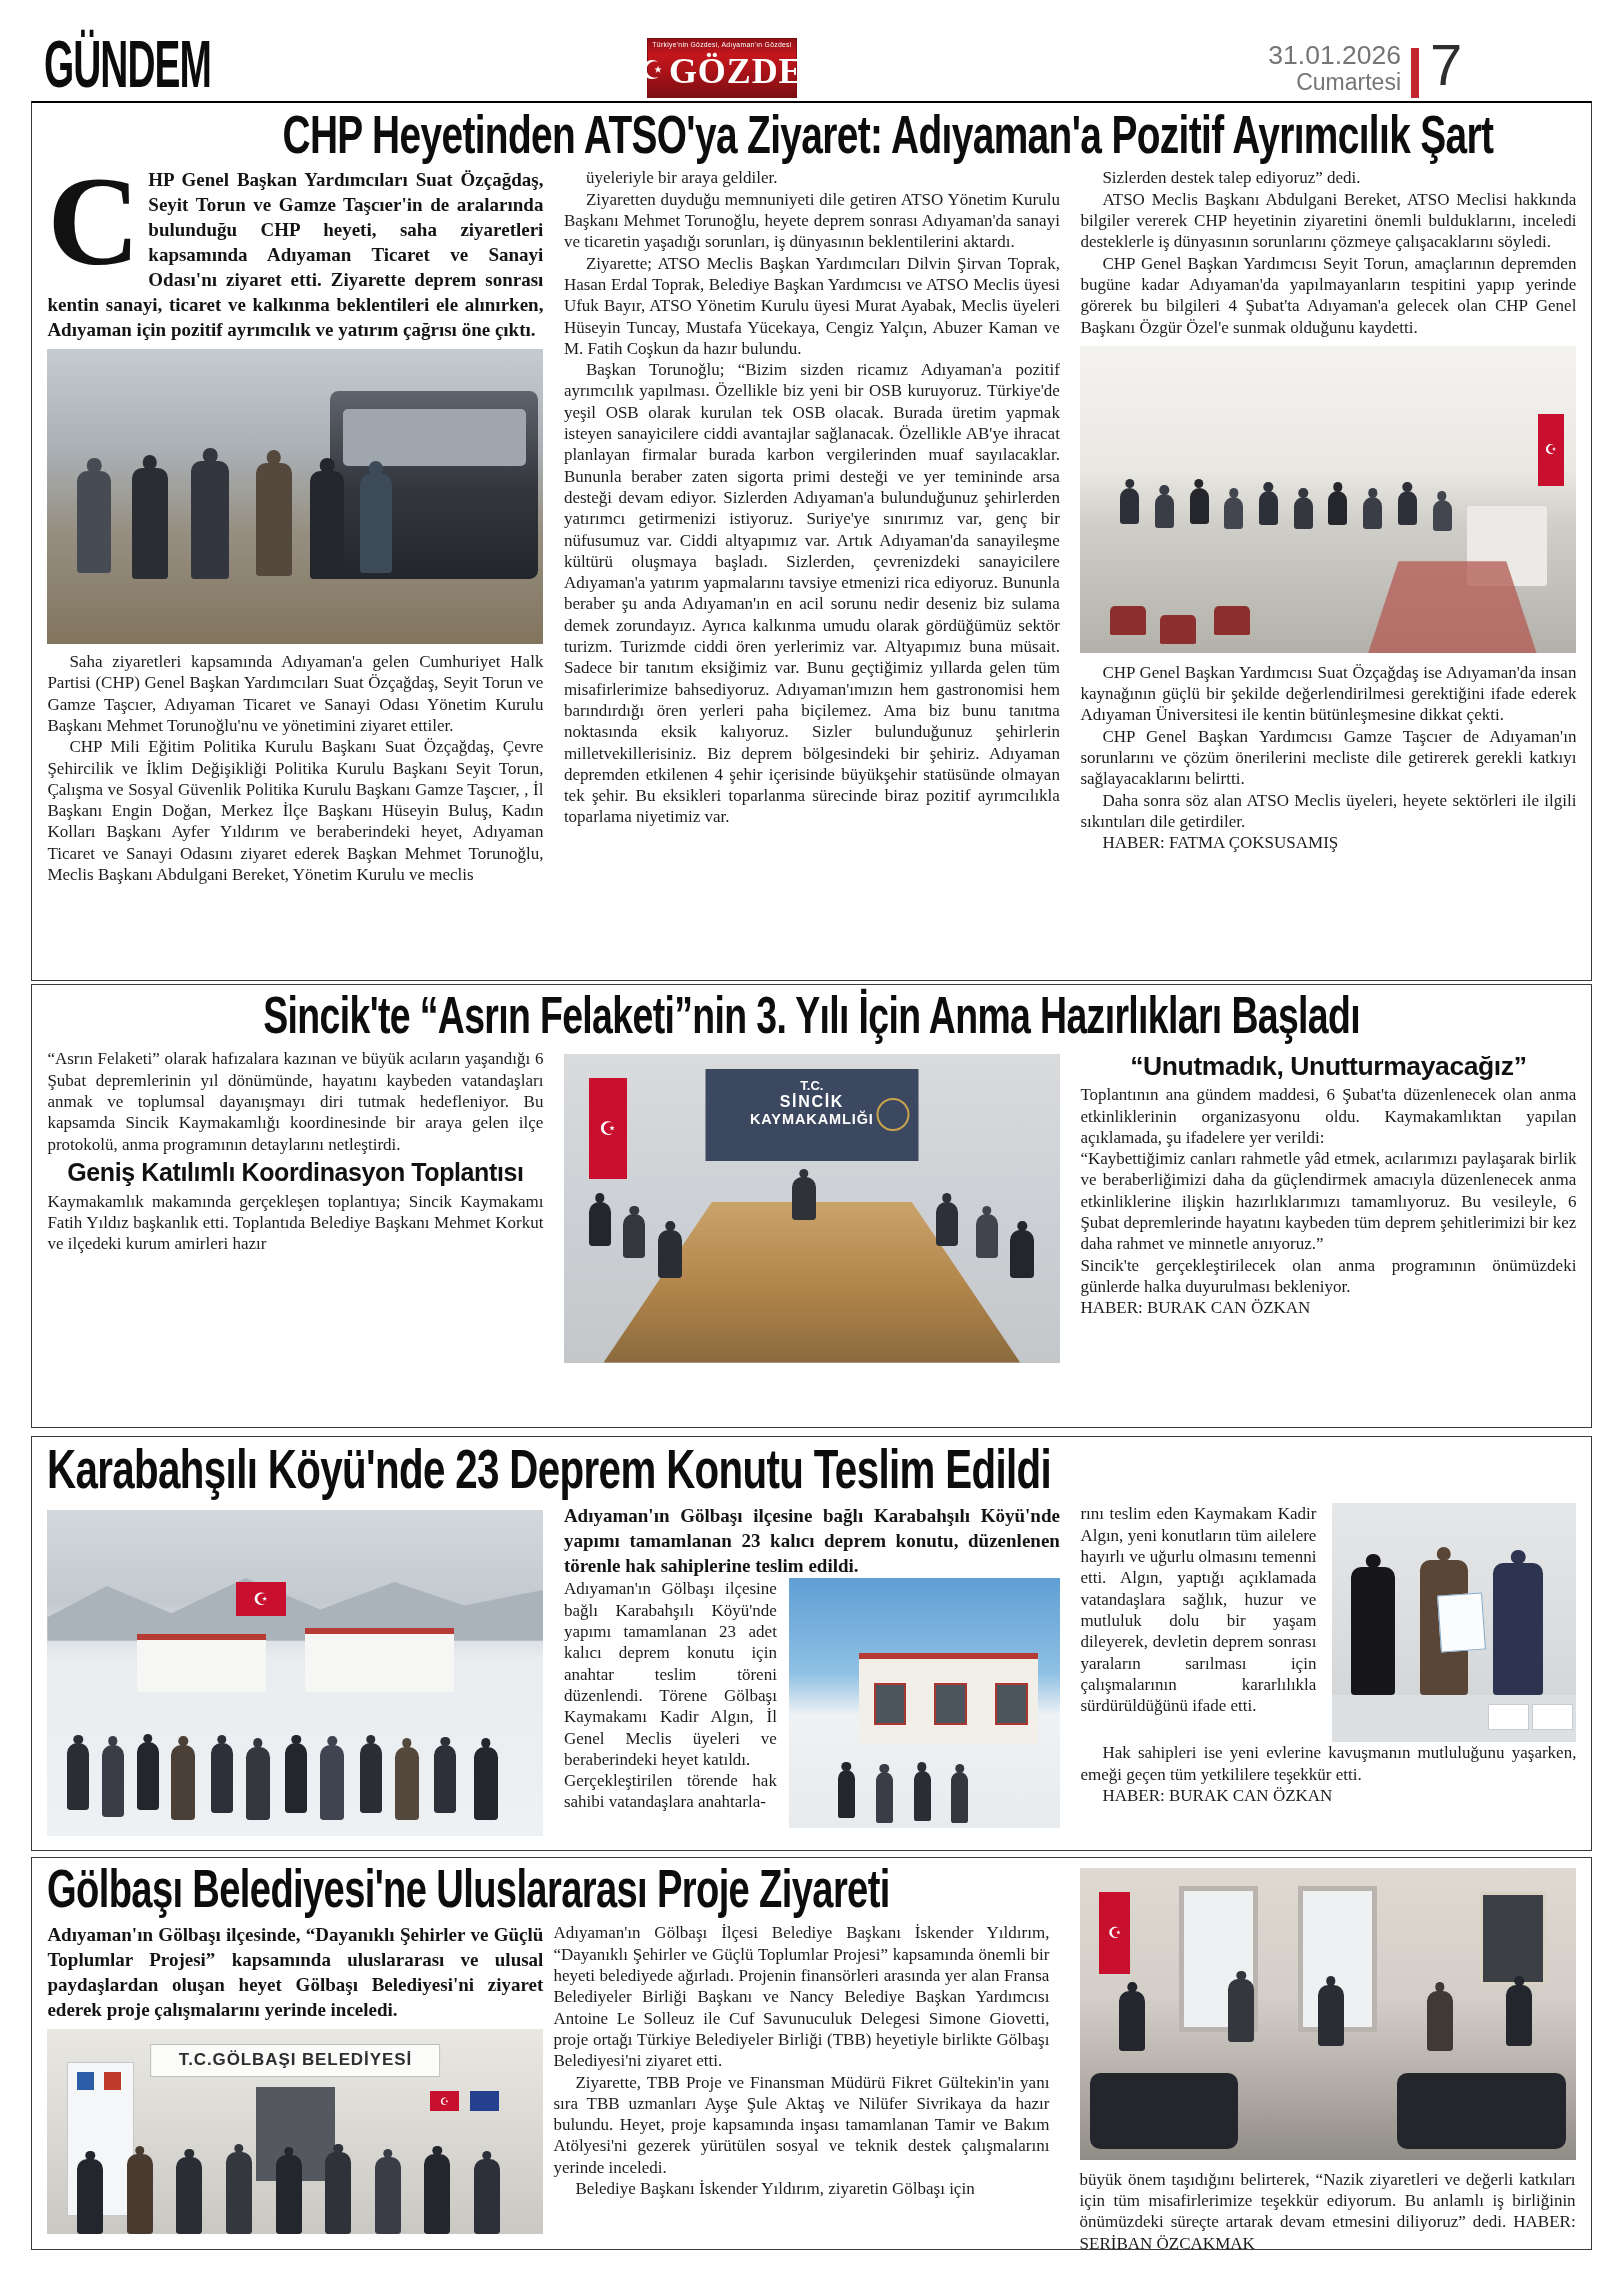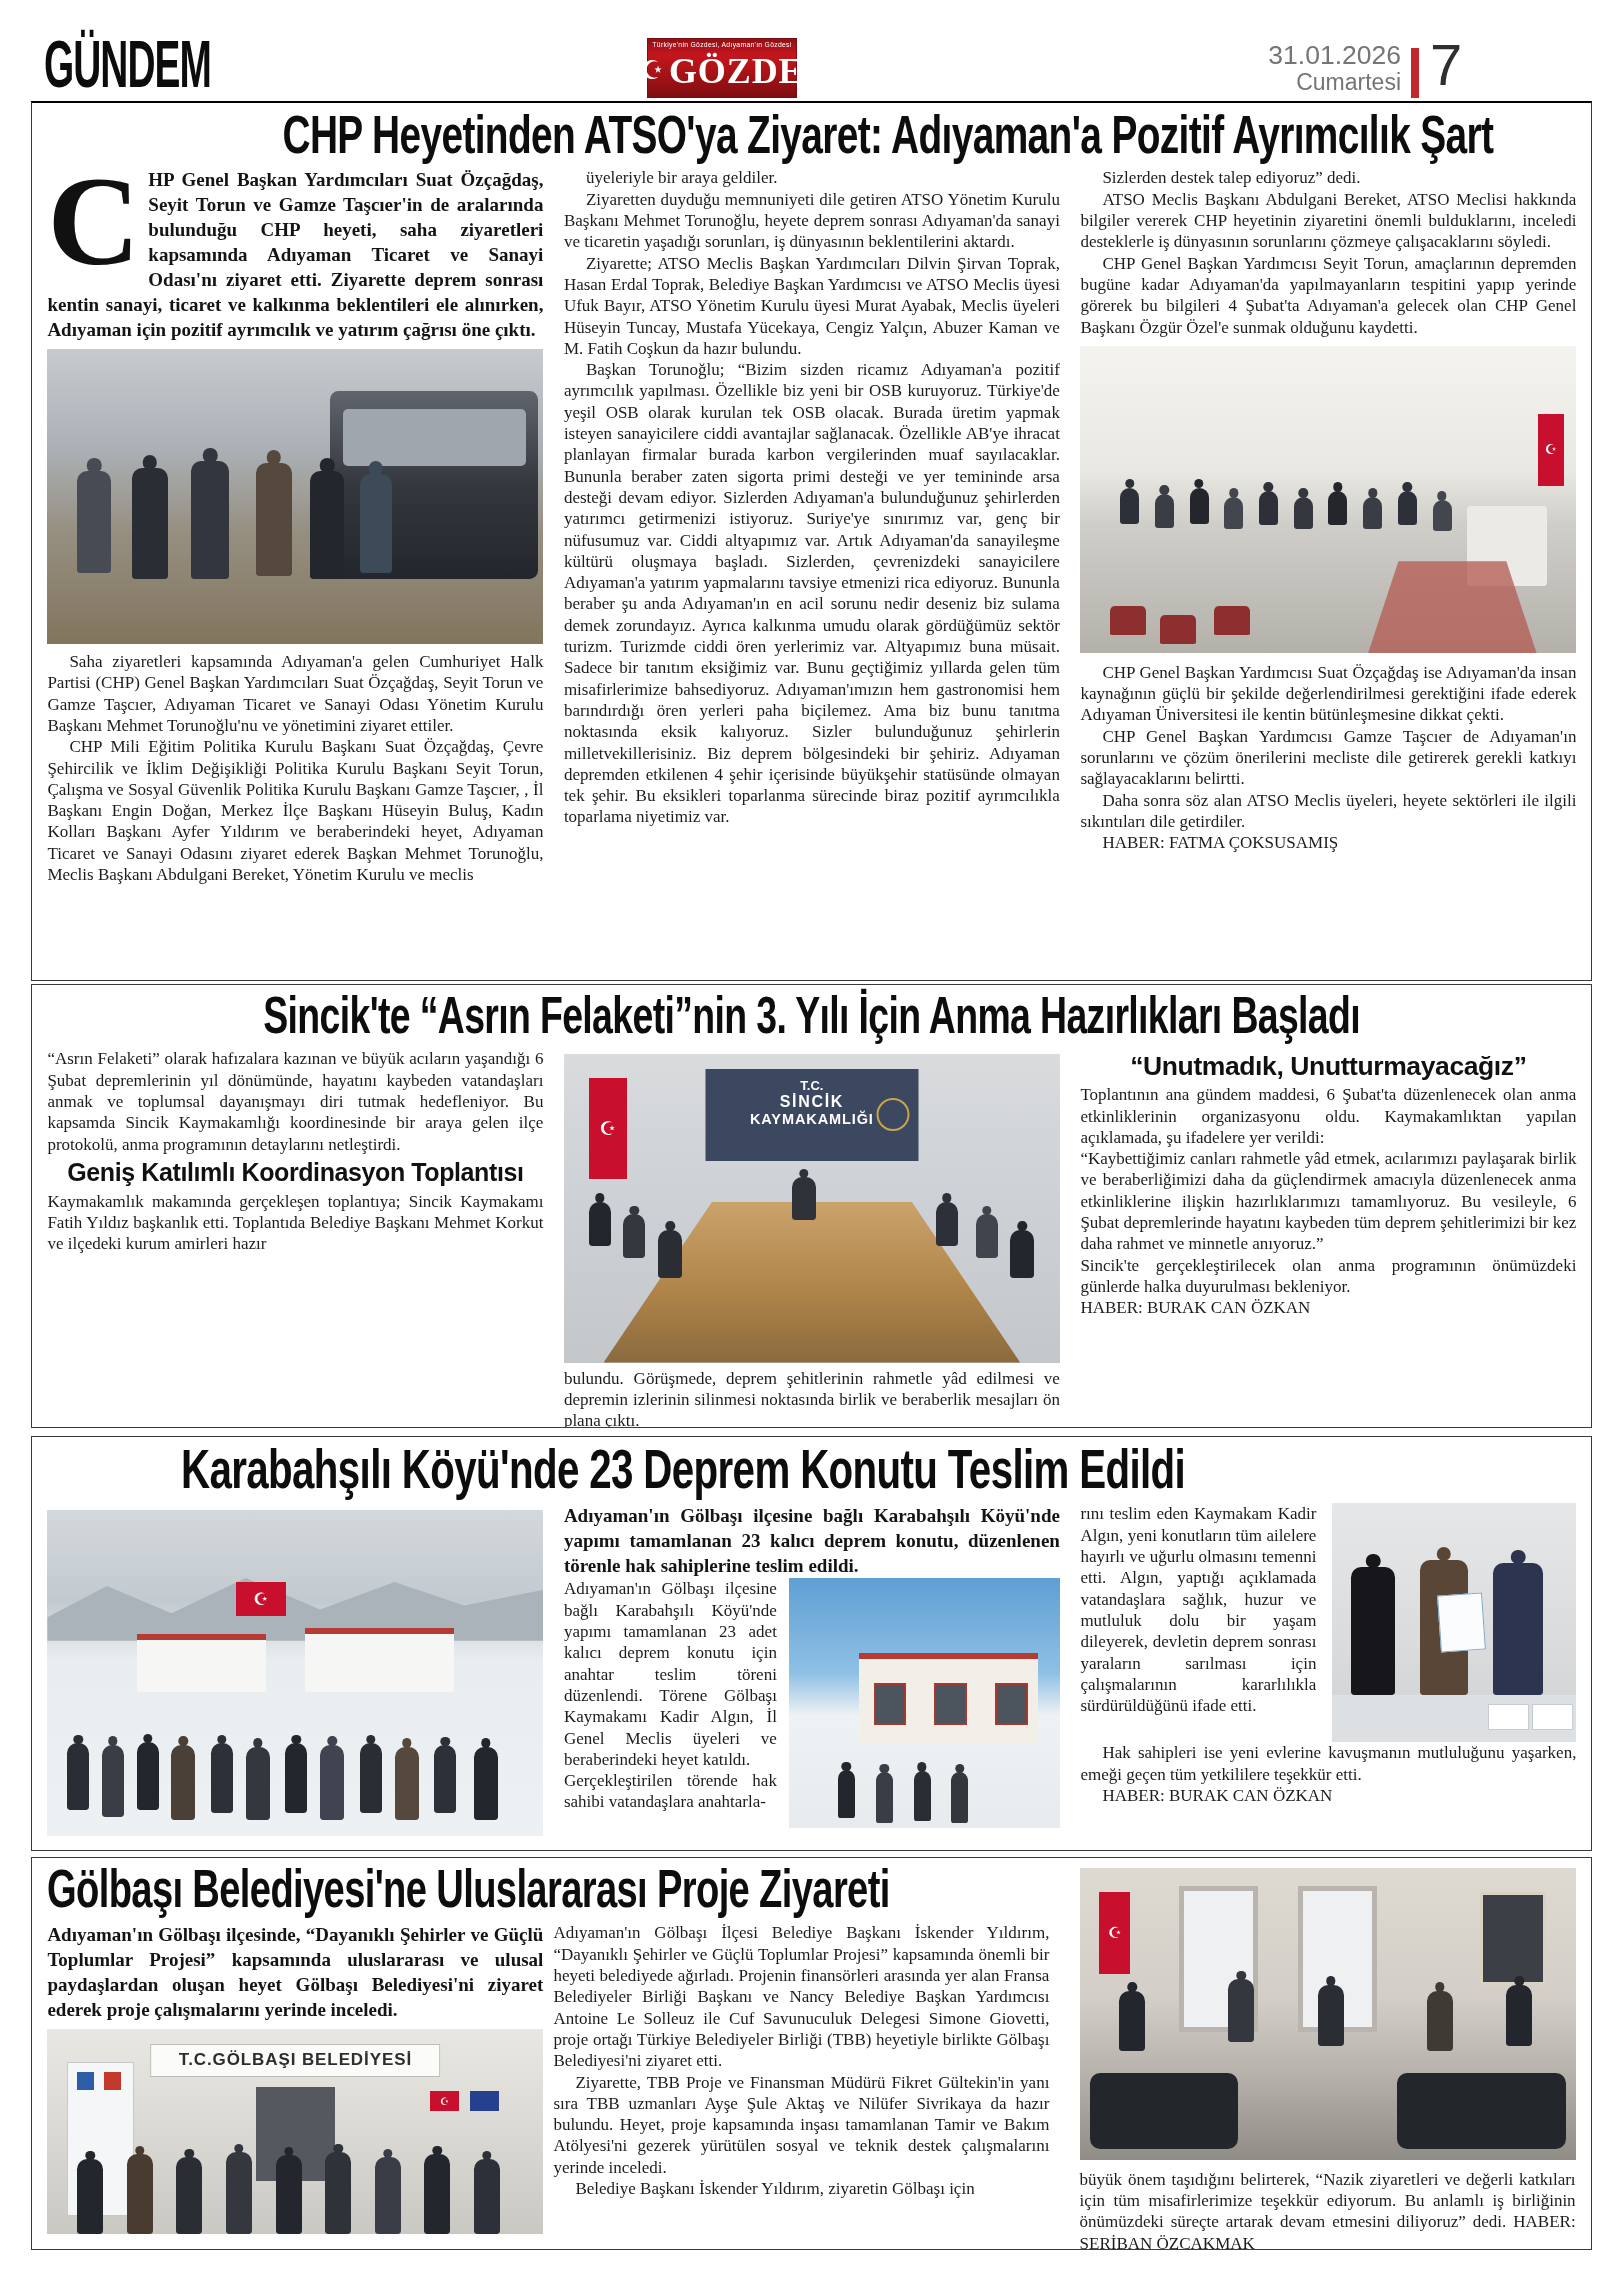--- a/index.html
+++ b/index.html
@@ -29,21 +29,21 @@
 
   
   .artbox{position:absolute;left:31px;width:1561px;border:0.9px solid #3a3a3a;background:#fff;
           padding:0 15.4px;box-sizing:border-box;overflow:hidden;}
   .a1{top:101px;height:880px;border-top:2.6px solid #000;}
   .a2{top:984px;height:444px;}
   .a3{top:1436px;height:415px;}
   .a4{top:1857px;height:393px;}
 
   .hlwrap{text-align:center;margin:3.4px 0 5.1px 0;}
-  .hlwrap.left{text-align:right;}
+  .hlwrap.left{text-align:left;}
   .hl{display:inline-block;font-family:"Liberation Sans",sans-serif;font-weight:900;color:#0d0d0d;
       letter-spacing:-0.9px;white-space:nowrap;transform:scaleX(.72);transform-origin:center;}
   .hlwrap.left .hl{transform-origin:left;}
   .hl.s1{font-size:54px;line-height:56px;}
   .hl.s2{font-size:52px;line-height:55px;}
   .hl.s3{font-size:56px;line-height:58px;}
   .hl.s4{font-size:53px;line-height:56px;}
 
   .cols{display:flex;gap:20.5px;}
   .col{width:496px;flex:0 0 496px;}
@@ -220,21 +220,20 @@
             </div>
           <div class="table"></div>
           <span class="person sm" style="left:5%;top:48%;width:22px;height:44px;background:#23262c"></span>
           <span class="person sm" style="left:12%;top:52%;width:22px;height:44px;background:#34373e"></span>
           <span class="person sm" style="left:19%;top:57%;width:24px;height:48px;background:#2a2d34"></span>
           <span class="person sm" style="left:75%;top:48%;width:22px;height:44px;background:#2d3038"></span>
           <span class="person sm" style="left:83%;top:52%;width:22px;height:44px;background:#41444c"></span>
           <span class="person sm" style="left:90%;top:57%;width:24px;height:48px;background:#23262c"></span>
           <span class="person sm" style="left:46%;top:40%;width:24px;height:43px;background:#2f3239"></span>
         </div>
-        <p class="para noind">bulundu. Görüşmede, deprem şehitlerinin rahmetle yâd edilmesi ve depremin izlerinin silinmesi noktasında birlik ve beraberlik mesajları ön plana çıktı.</p>
       </div>
       <div class="col">
         <div class="subhead" style="font-size:26.5px">“Unutmadık, Unutturmayacağız”</div>
         <p class="para noind">Toplantının ana gündem maddesi, 6 Şubat'ta düzenlenecek olan anma etkinliklerinin organizasyonu oldu. Kaymakamlıktan yapılan açıklamada, şu ifadelere yer verildi:</p>
         <p class="para noind">“Kaybettiğimiz canları rahmetle yâd etmek, acılarımızı paylaşarak birlik ve beraberliğimizi daha da güçlendirmek amacıyla düzenlenecek anma etkinliklerine ilişkin hazırlıklarımızı tamamlıyoruz. Bu vesileyle, 6 Şubat depremlerinde hayatını kaybeden tüm deprem şehitlerimizi bir kez daha rahmet ve minnetle anıyoruz.”</p>
         <p class="para noind">Sincik'te gerçekleştirilecek olan anma programının önümüzdeki günlerde halka duyurulması bekleniyor.</p>
         <p class="para noind">HABER: BURAK CAN ÖZKAN</p>
       </div>
     </div>
   </div>

